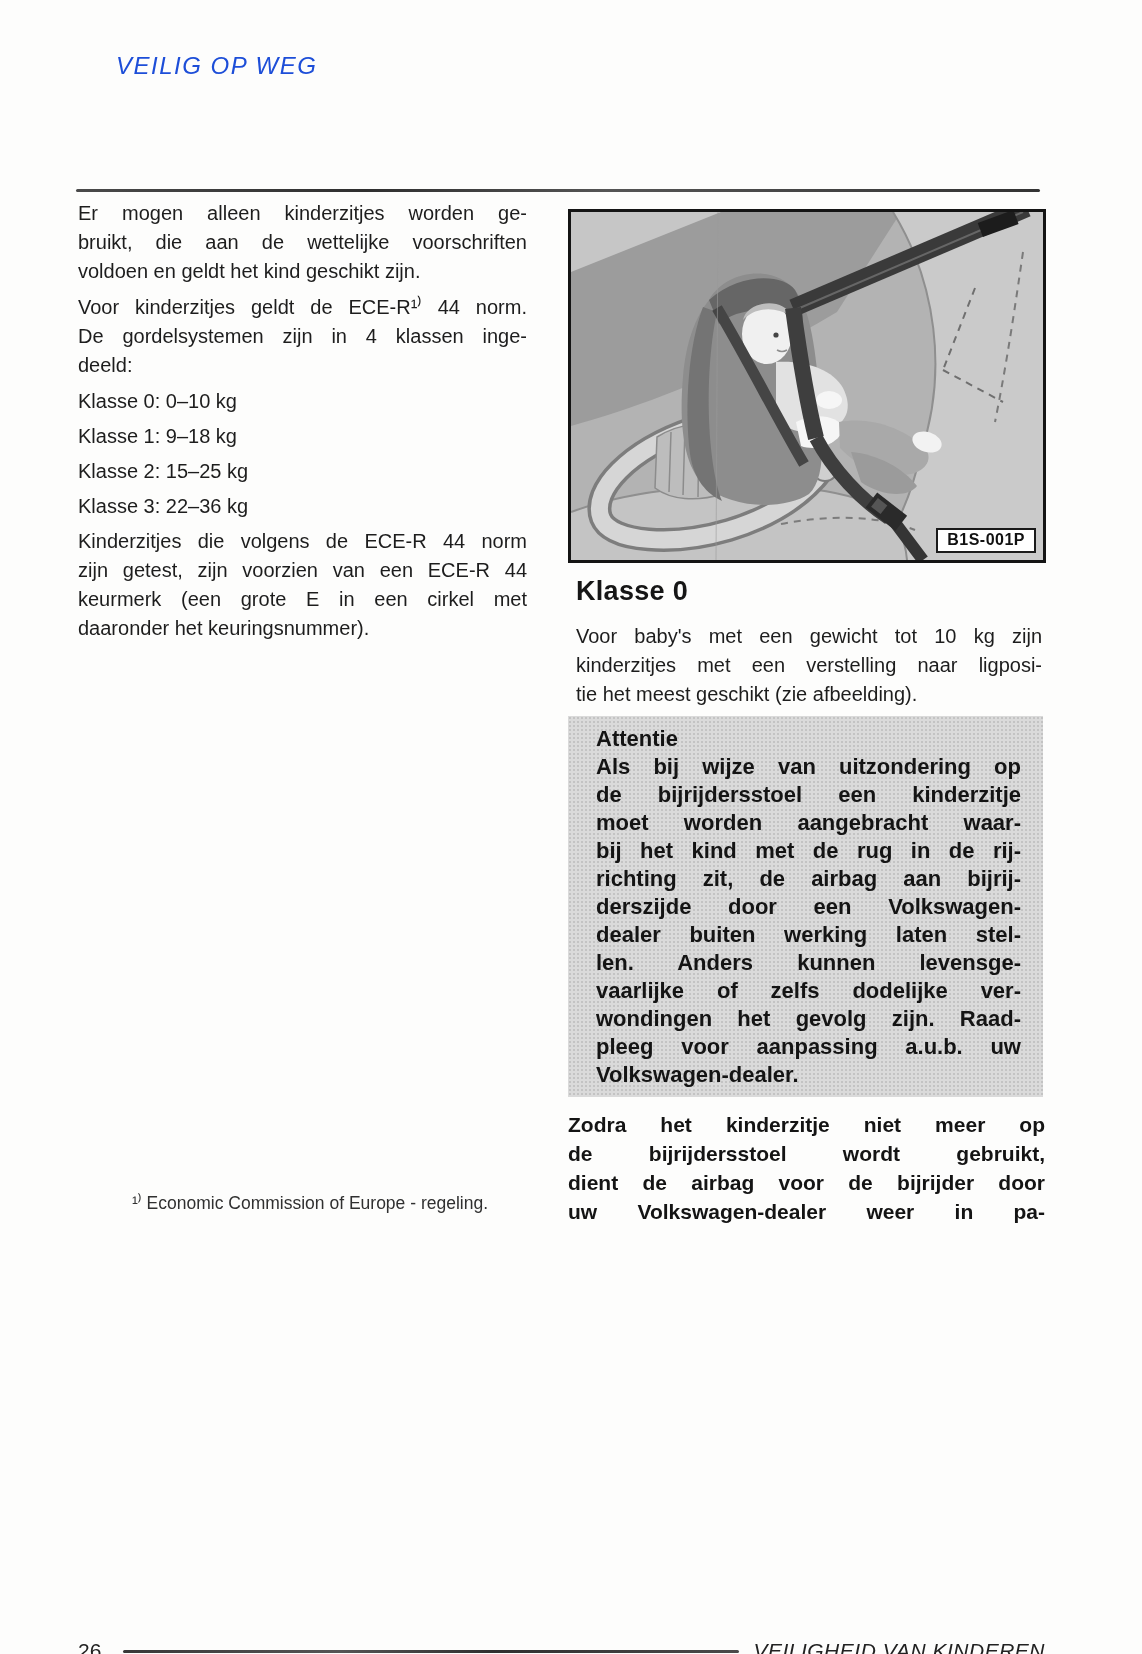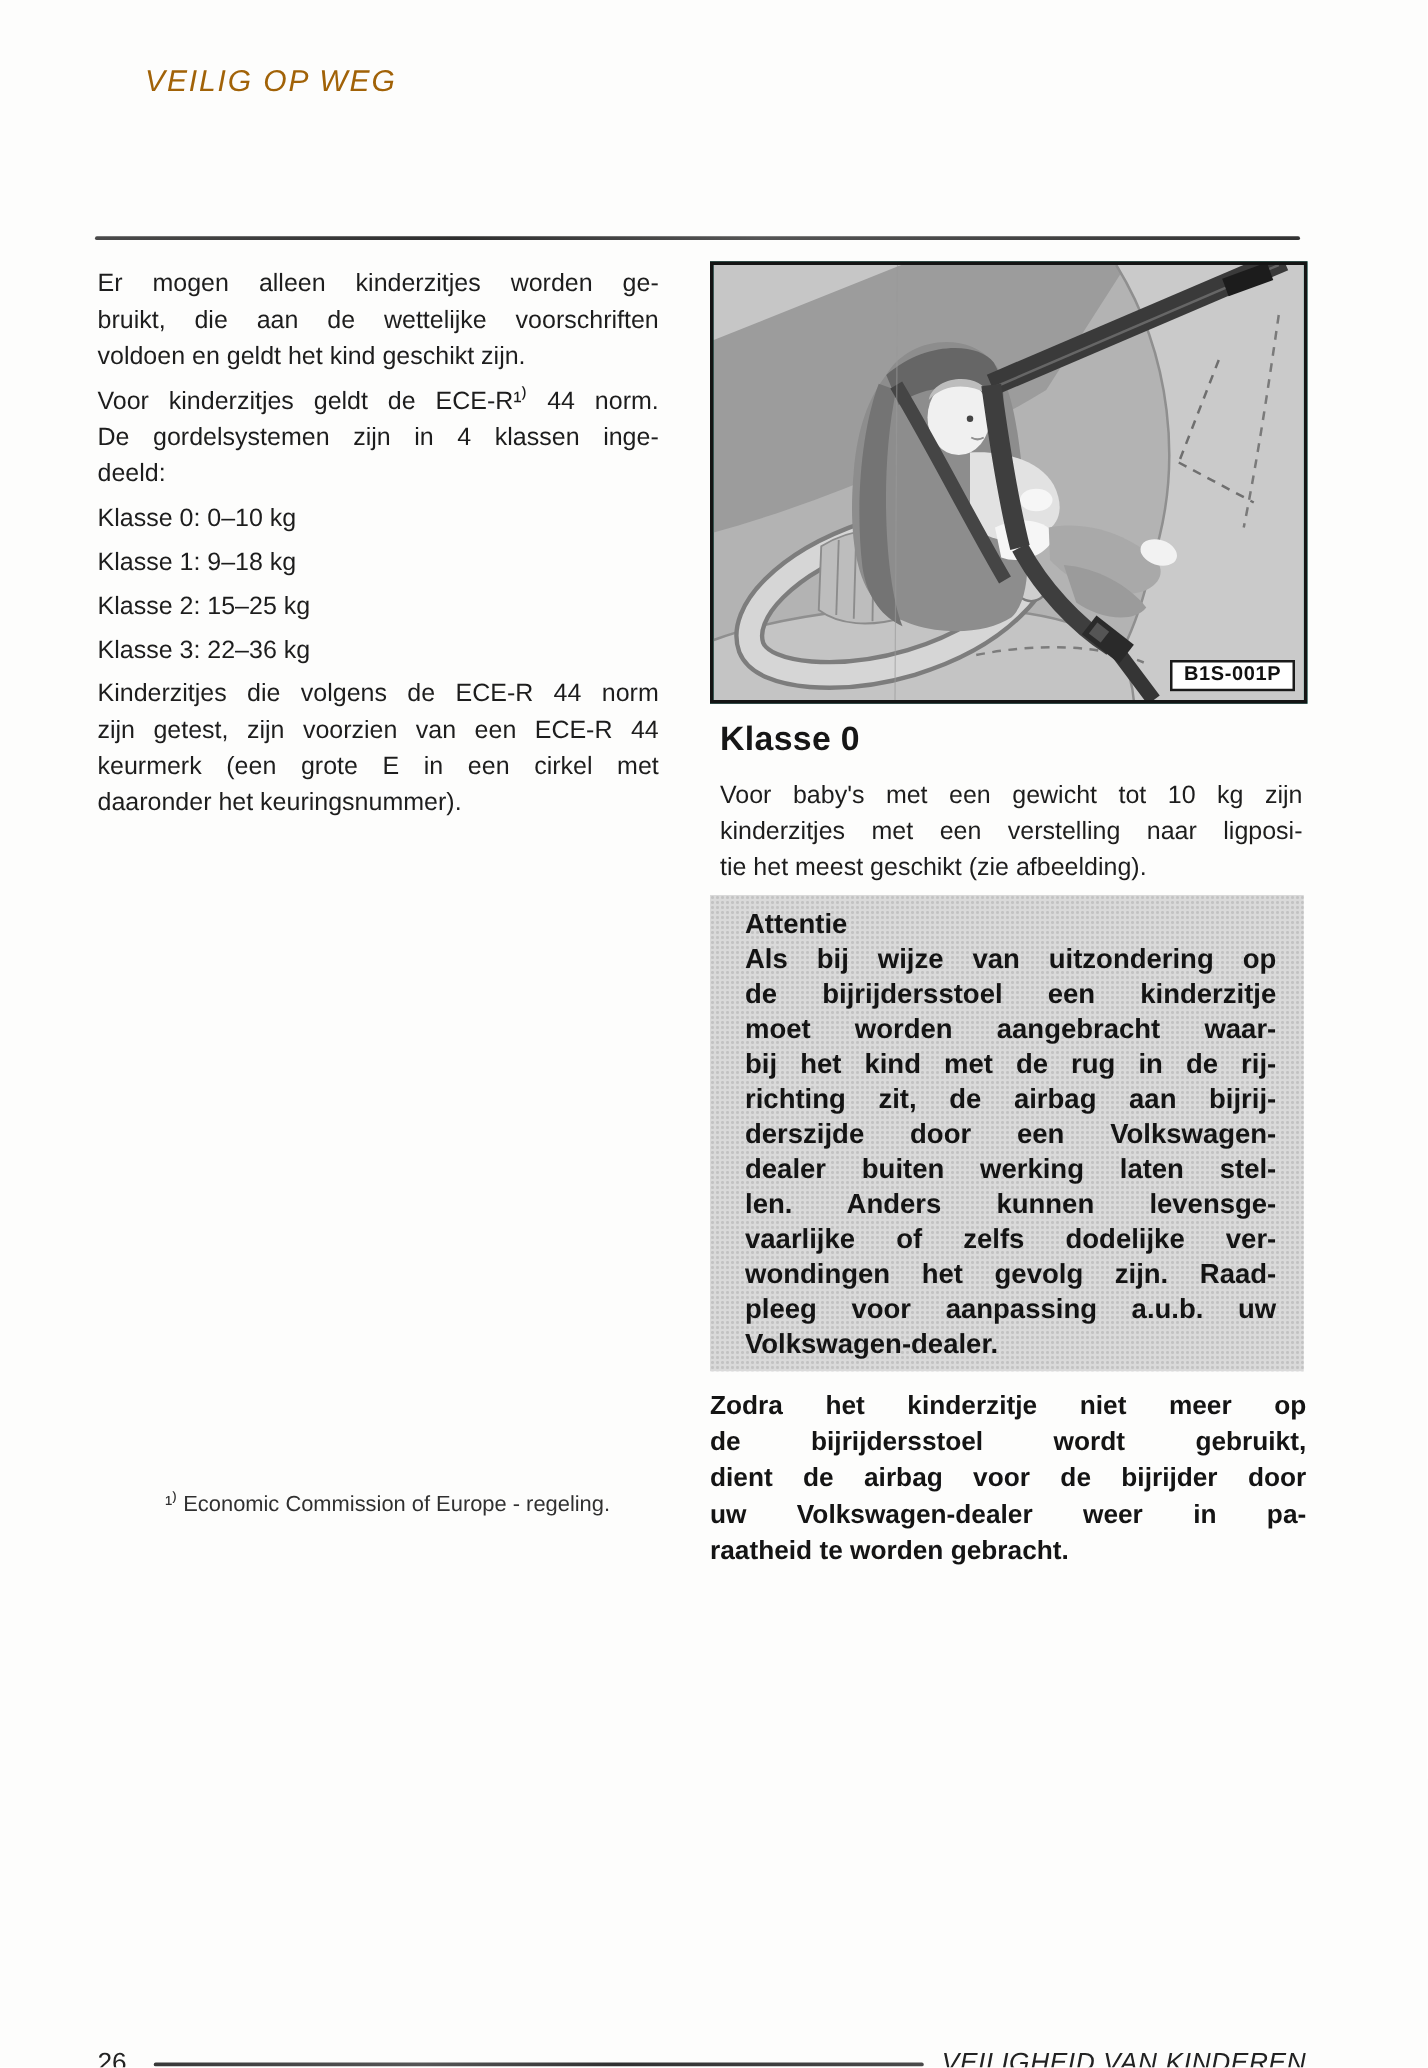--- a/index.html
+++ b/index.html
@@ -2,27 +2,27 @@
 <html><head>
 <meta charset="utf-8">
 <style>
   html,body{margin:0;padding:0;background:#ffffff;}
   .page{
     position:relative;width:1142px;height:1654px;background:#fdfdfc;
     font-family:"Liberation Sans",sans-serif;color:#1d1d1d;overflow:hidden;
   }
   .header-title{
     position:absolute;left:116px;top:52px;font-size:24px;font-style:italic;
-    letter-spacing:1.5px;color:#a16207;
+    letter-spacing:1.5px;color:#1d4ed8;
   }
   .rule-top{
     position:absolute;left:76px;top:189px;width:964px;height:3px;
     background:linear-gradient(90deg,#4a4a4a,#2f2f2f 30%,#555 55%,#333);border-radius:2px;
   }
-  .col-left{position:absolute;left:78px;top:199px;width:449px;font-size:20px;line-height:29px;margin-top:14px;}
+  .col-left{position:absolute;left:78px;top:199px;width:449px;font-size:20px;line-height:29px;}
   .para .ln{min-height:29px;}
   .para .ln.just{text-align:justify;text-align-last:justify;}
   .col-left .para{margin-bottom:7px;}
   .klasse-list{margin:5px 0 2px 0;}
   .klasse-item{line-height:29px;margin-bottom:6px;}
   .footnote{position:absolute;left:80px;top:1190px;width:460px;font-size:17.5px;color:#303030;text-align:center;}
   .figure{
     position:absolute;left:568px;top:209px;width:478px;height:354px;
     border:3px solid #141414;box-sizing:border-box;background:#5eead4;
   }
@@ -193,21 +193,20 @@
         <div class="ln just">pleeg voor aanpassing a.u.b. uw</div>
         <div class="ln">Volkswagen-dealer.</div>
       </div>
   </div>
 
   <div class="warning-para para">
       <div class="ln just">Zodra het kinderzitje niet meer op</div>
       <div class="ln just">de bijrijdersstoel wordt gebruikt,</div>
       <div class="ln just">dient de airbag voor de bijrijder door</div>
       <div class="ln just">uw Volkswagen-dealer weer in pa-</div>
-      <div class="ln">raatheid te worden gebracht.</div>
     </div>
 
   <div class="footer">
     <span class="page-number">26</span>
     <span class="footer-rule"></span>
     <span class="footer-title">VEILIGHEID VAN KINDEREN</span>
   </div>
 
 </div>
 

